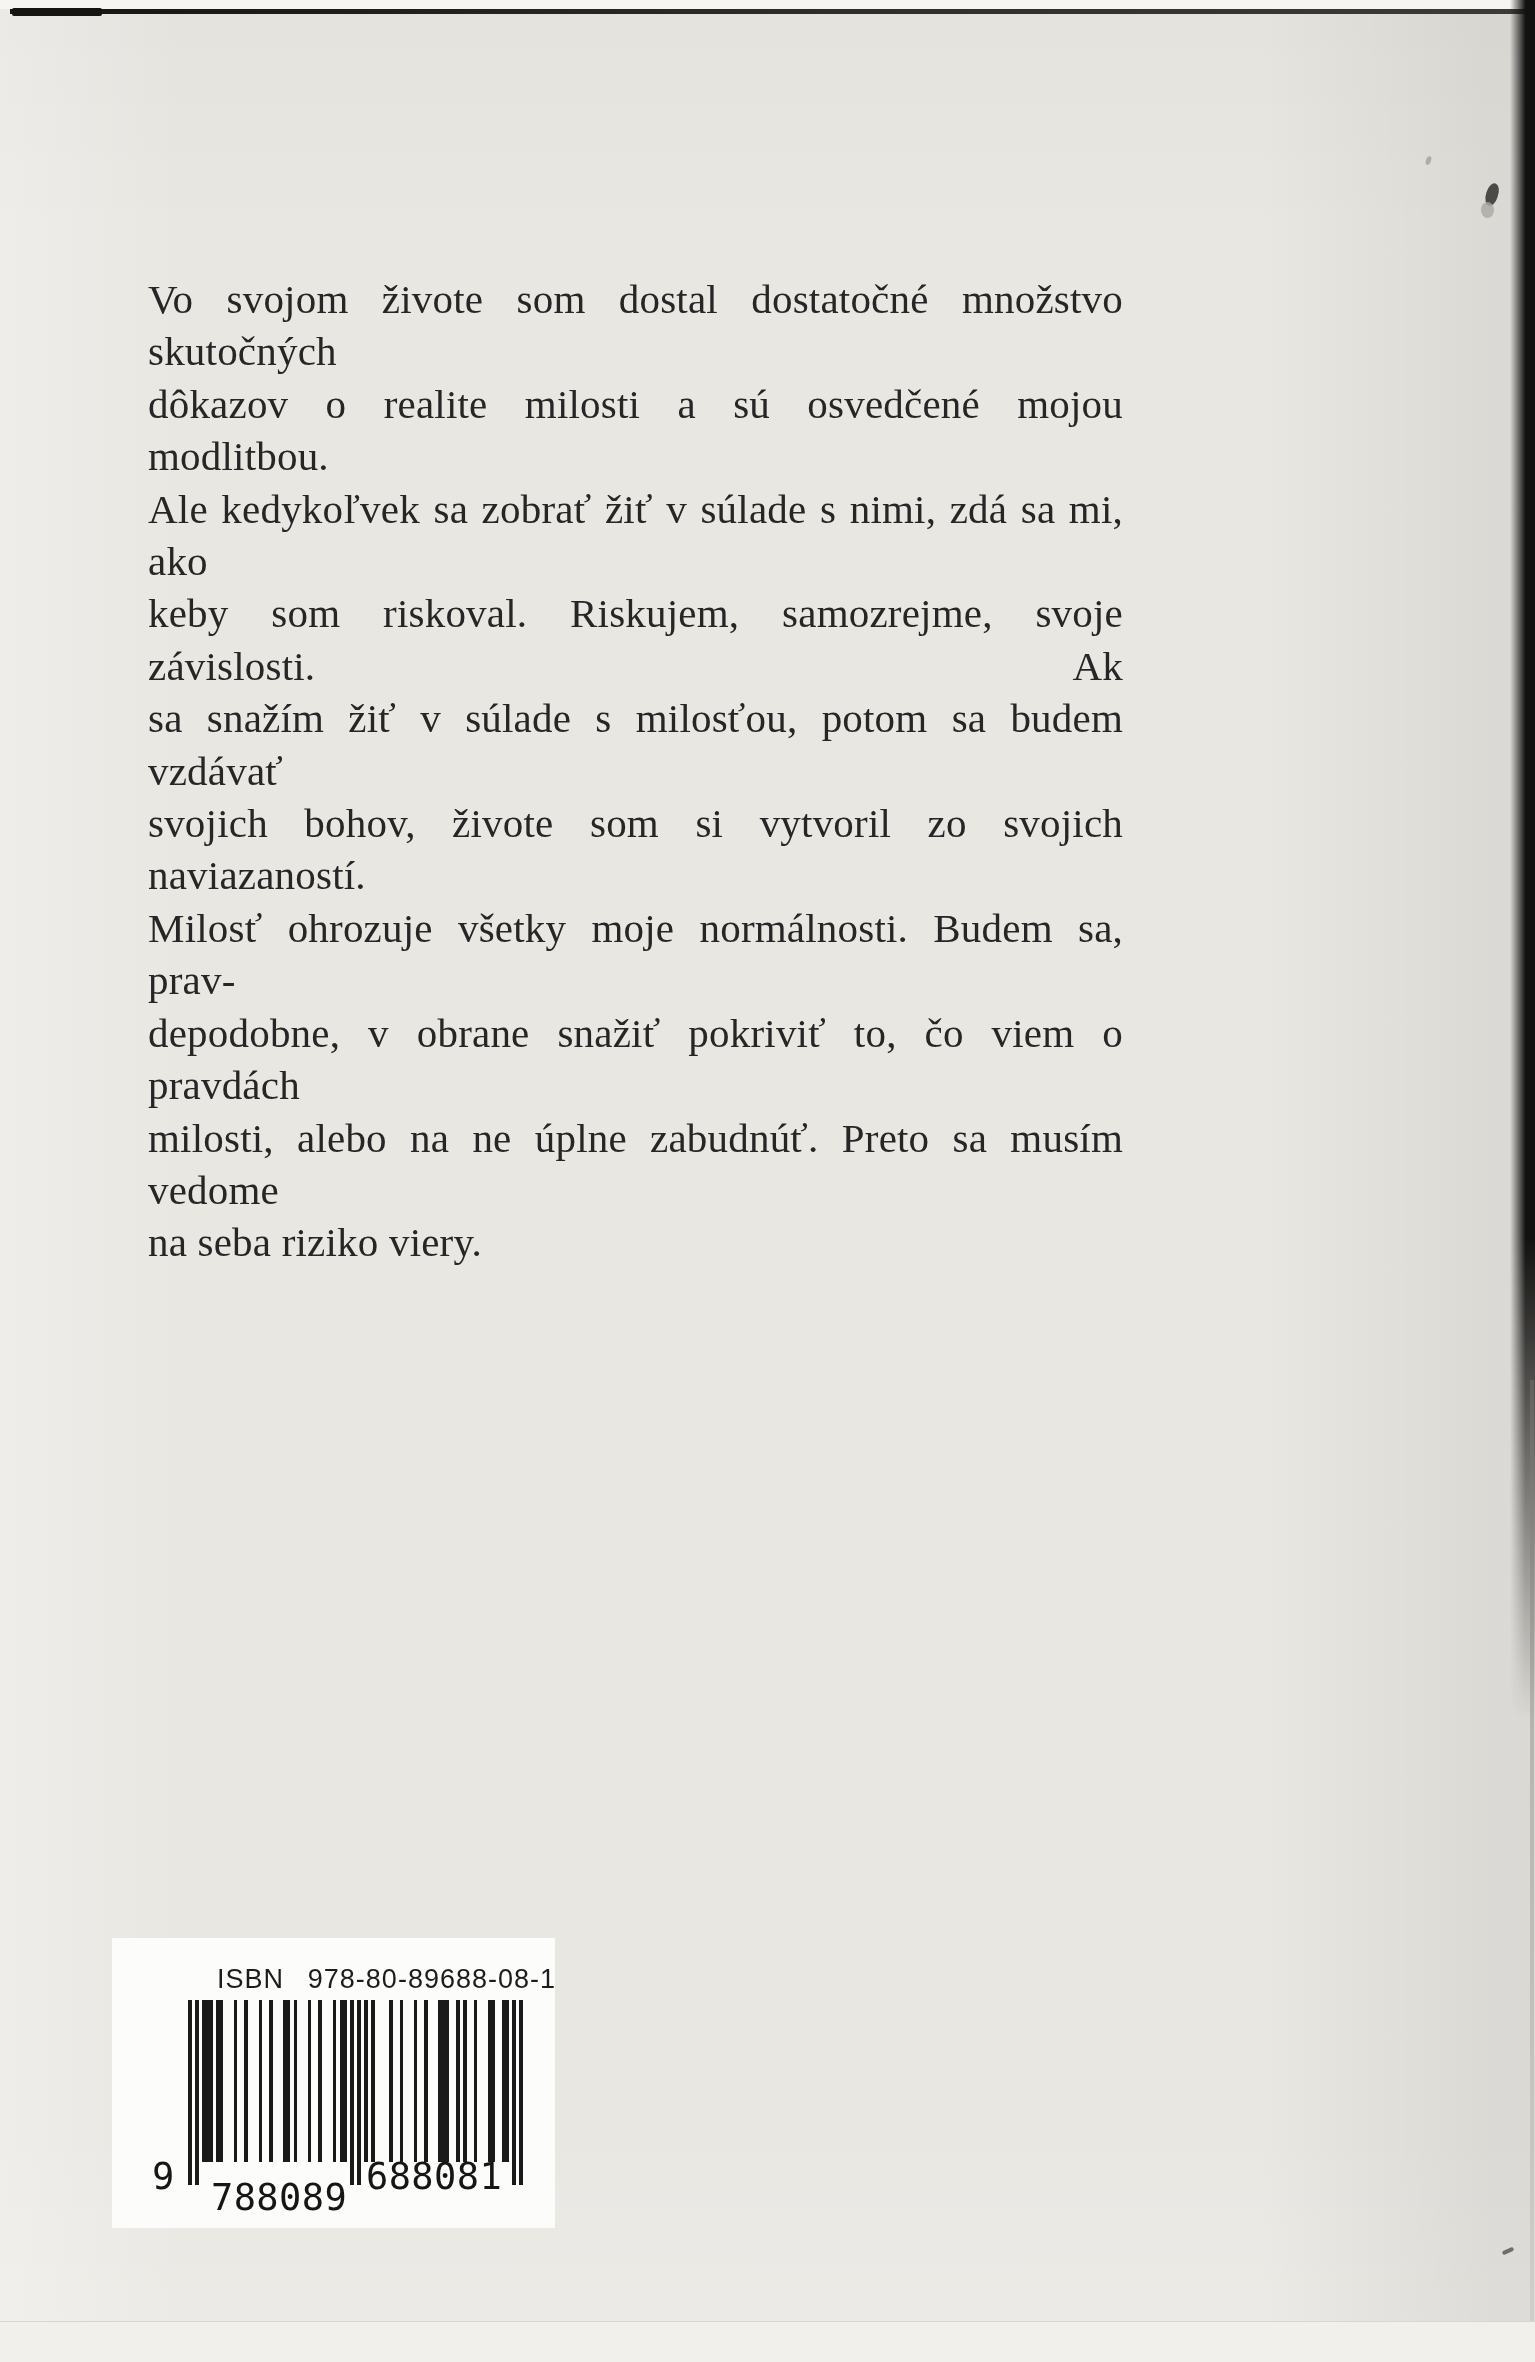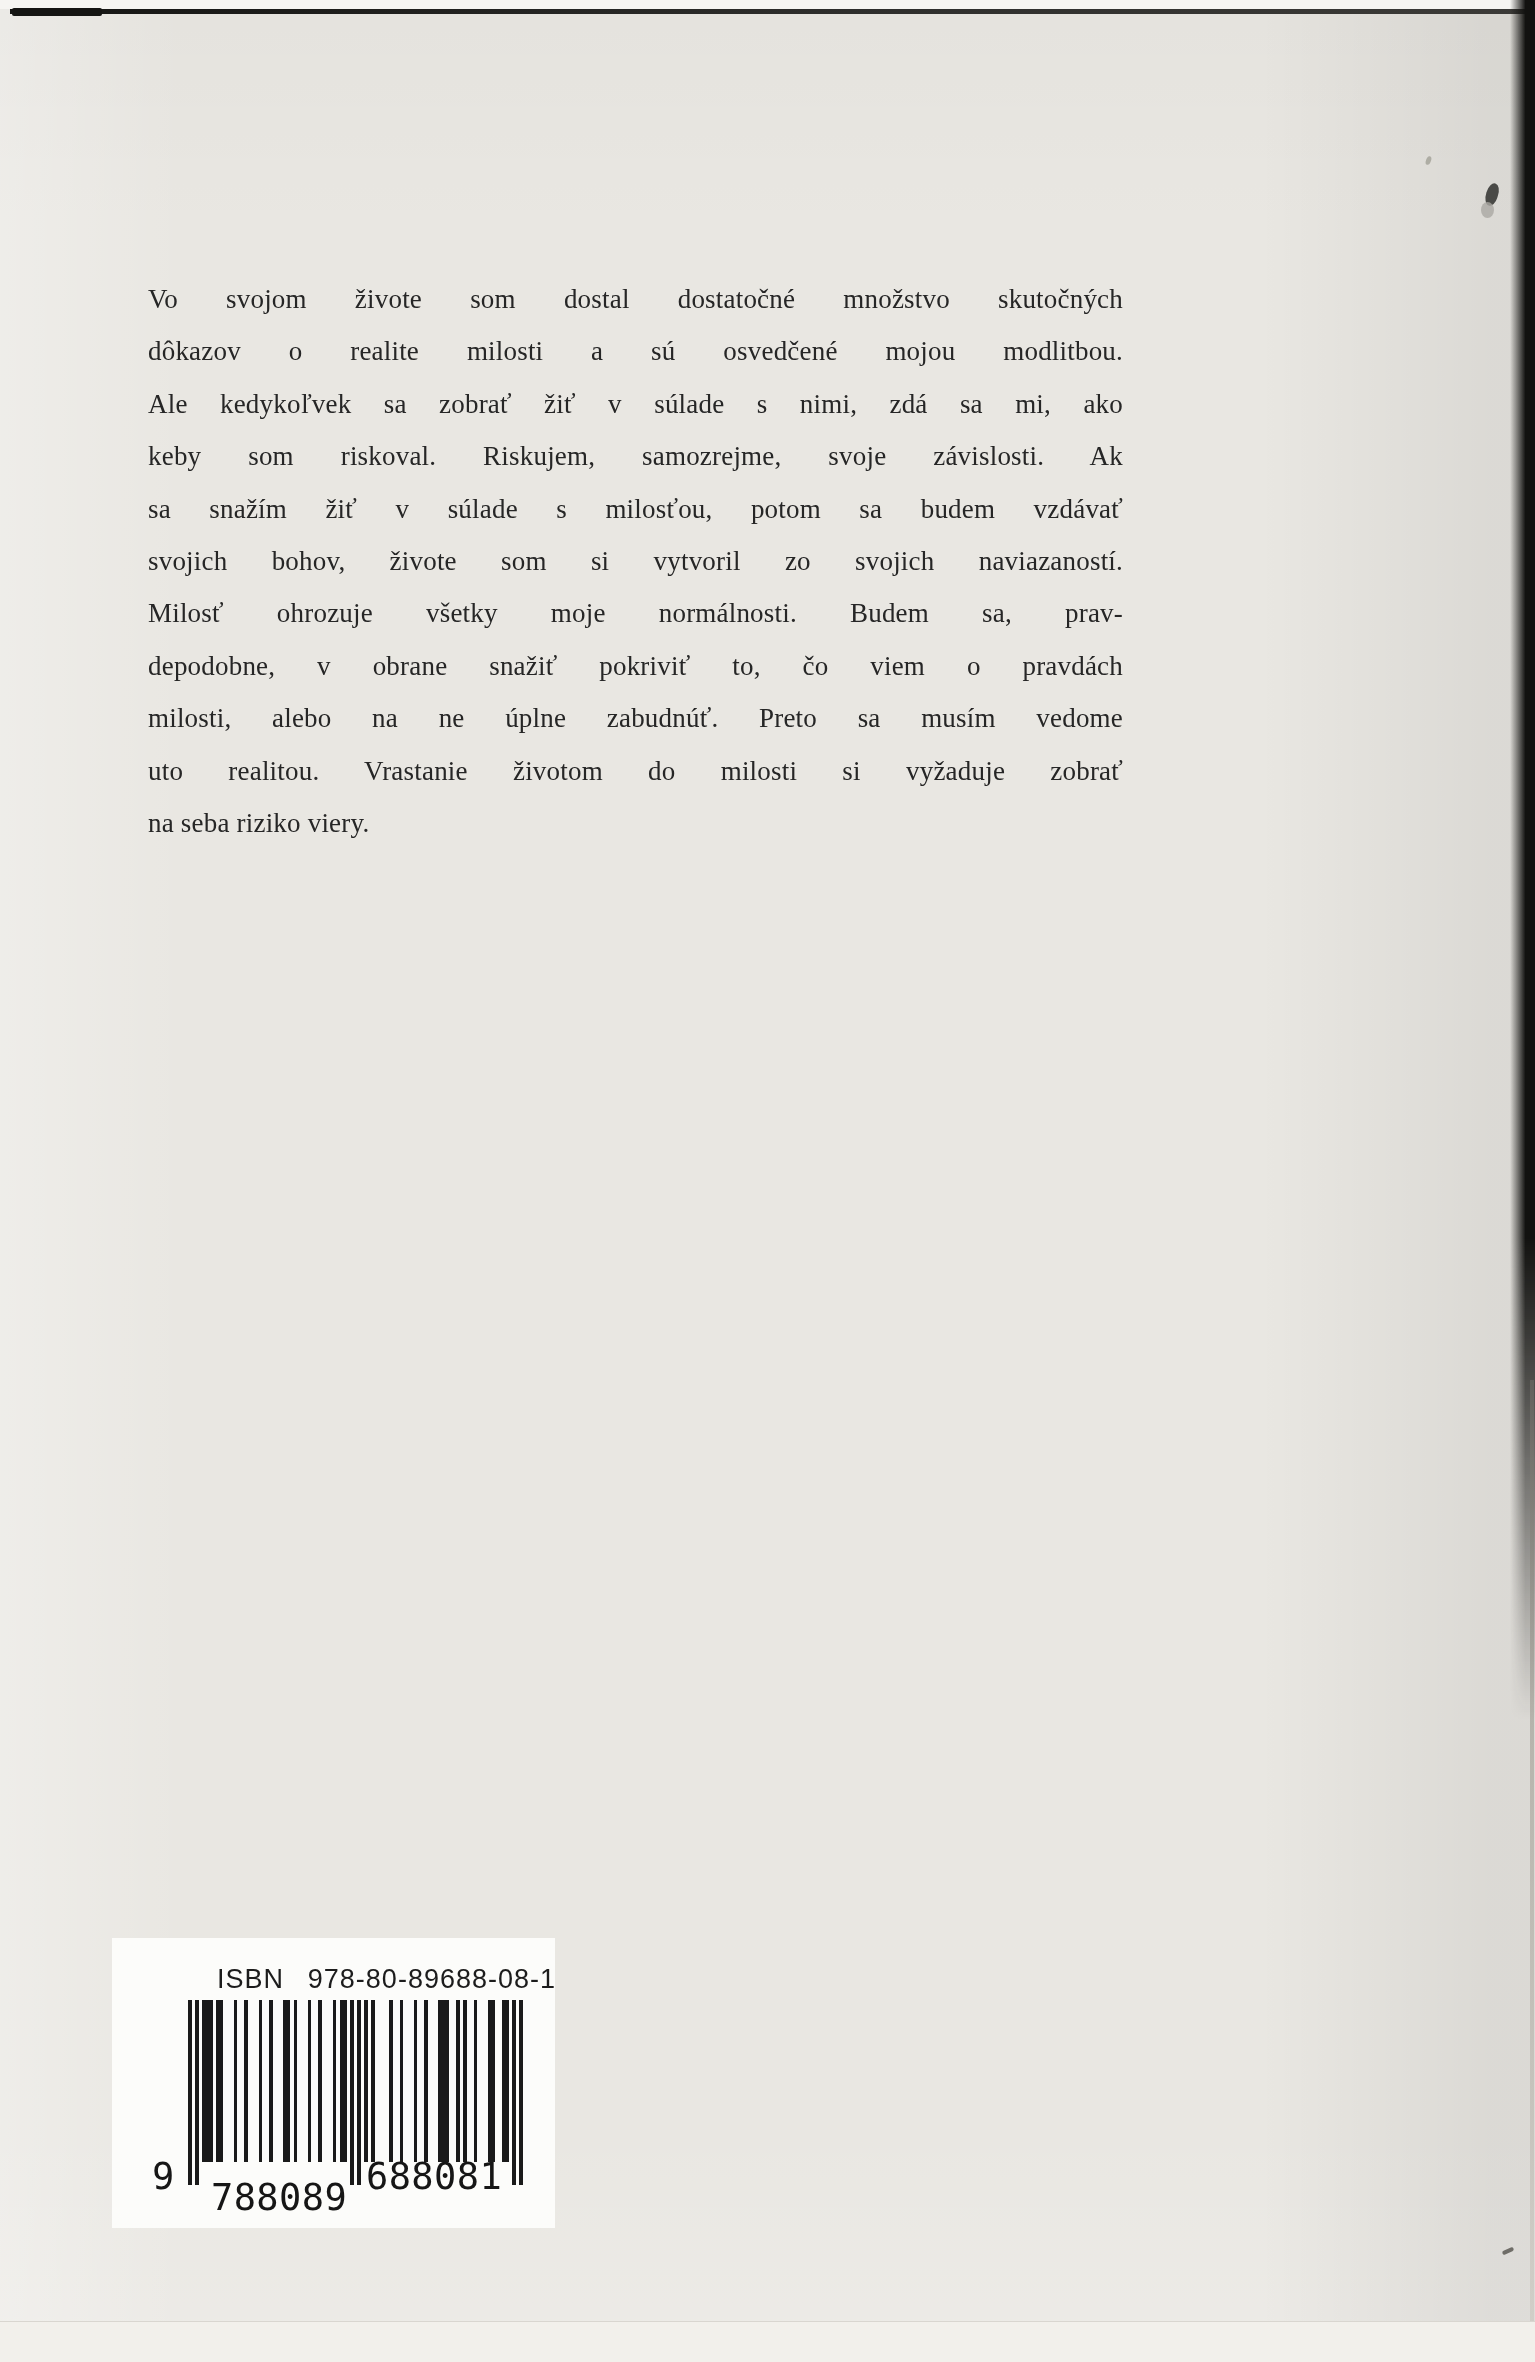--- a/index.html
+++ b/index.html
@@ -41,21 +41,21 @@
     background:#f2f0eb;border-top:1px solid #d9d6d0;
   }
   .speck-a{position:absolute;left:1486px;top:183px;width:12px;height:23px;background:#4a4a47;border-radius:50% 50% 45% 55%;transform:rotate(18deg);}
   .speck-b{position:absolute;left:1481px;top:202px;width:13px;height:16px;background:#aaa8a2;border-radius:50%;opacity:.8;}
   .speck-c{position:absolute;left:1426px;top:156px;width:5px;height:9px;background:#9a988f;border-radius:50%;transform:rotate(20deg);opacity:.7;}
   .tick{position:absolute;left:1502px;top:2249px;width:12px;height:4px;background:#6f6d68;transform:rotate(-24deg);border-radius:2px;}
 
   
   .body-text{
     position:absolute;left:148px;top:273px;width:975px;
-    font-size:27px;line-height:52.4px;color:var(--c-ink,#262626);
+    font-size:41px;line-height:52.4px;color:var(--c-ink,#262626);
     letter-spacing:0.2px;
   }
   .body-text .line{
     text-align:justify;text-align-last:justify;text-justify:inter-word;
     white-space:normal;
   }
   .body-text .line:last-child{text-align-last:left;}
 
   
   .barcode-box{
@@ -92,21 +92,20 @@
   <div class="body-text">
     <div class="line">Vo svojom živote som dostal dostatočné množstvo skutočných</div>
     <div class="line">dôkazov o realite milosti a sú osvedčené mojou modlitbou.</div>
     <div class="line">Ale kedykoľvek sa zobrať žiť v súlade s nimi, zdá sa mi, ako</div>
     <div class="line">keby som riskoval. Riskujem, samozrejme, svoje závislosti. Ak</div>
     <div class="line">sa snažím žiť v súlade s milosťou, potom sa budem vzdávať</div>
     <div class="line">svojich bohov, živote som si vytvoril zo svojich naviazaností.</div>
     <div class="line">Milosť ohrozuje všetky moje normálnosti. Budem sa, prav-</div>
     <div class="line">depodobne, v obrane snažiť pokriviť to, čo viem o pravdách</div>
     <div class="line">milosti, alebo na ne úplne zabudnúť. Preto sa musím vedome</div>
-    <div class="line">uto realitou. Vrastanie životom do milosti si vyžaduje zobrať</div>
     <div class="line">na seba riziko viery.</div>
   </div>
 
   <div class="barcode-box">
     <div class="isbn-line">
       <span>ISBN</span>
       <span>978-80-89688-08-1</span>
     </div>
     <svg class="barcode-svg" viewBox="0 0 95 185" preserveAspectRatio="none">
         <rect x="0" y="0" width="1" height="185"></rect>

